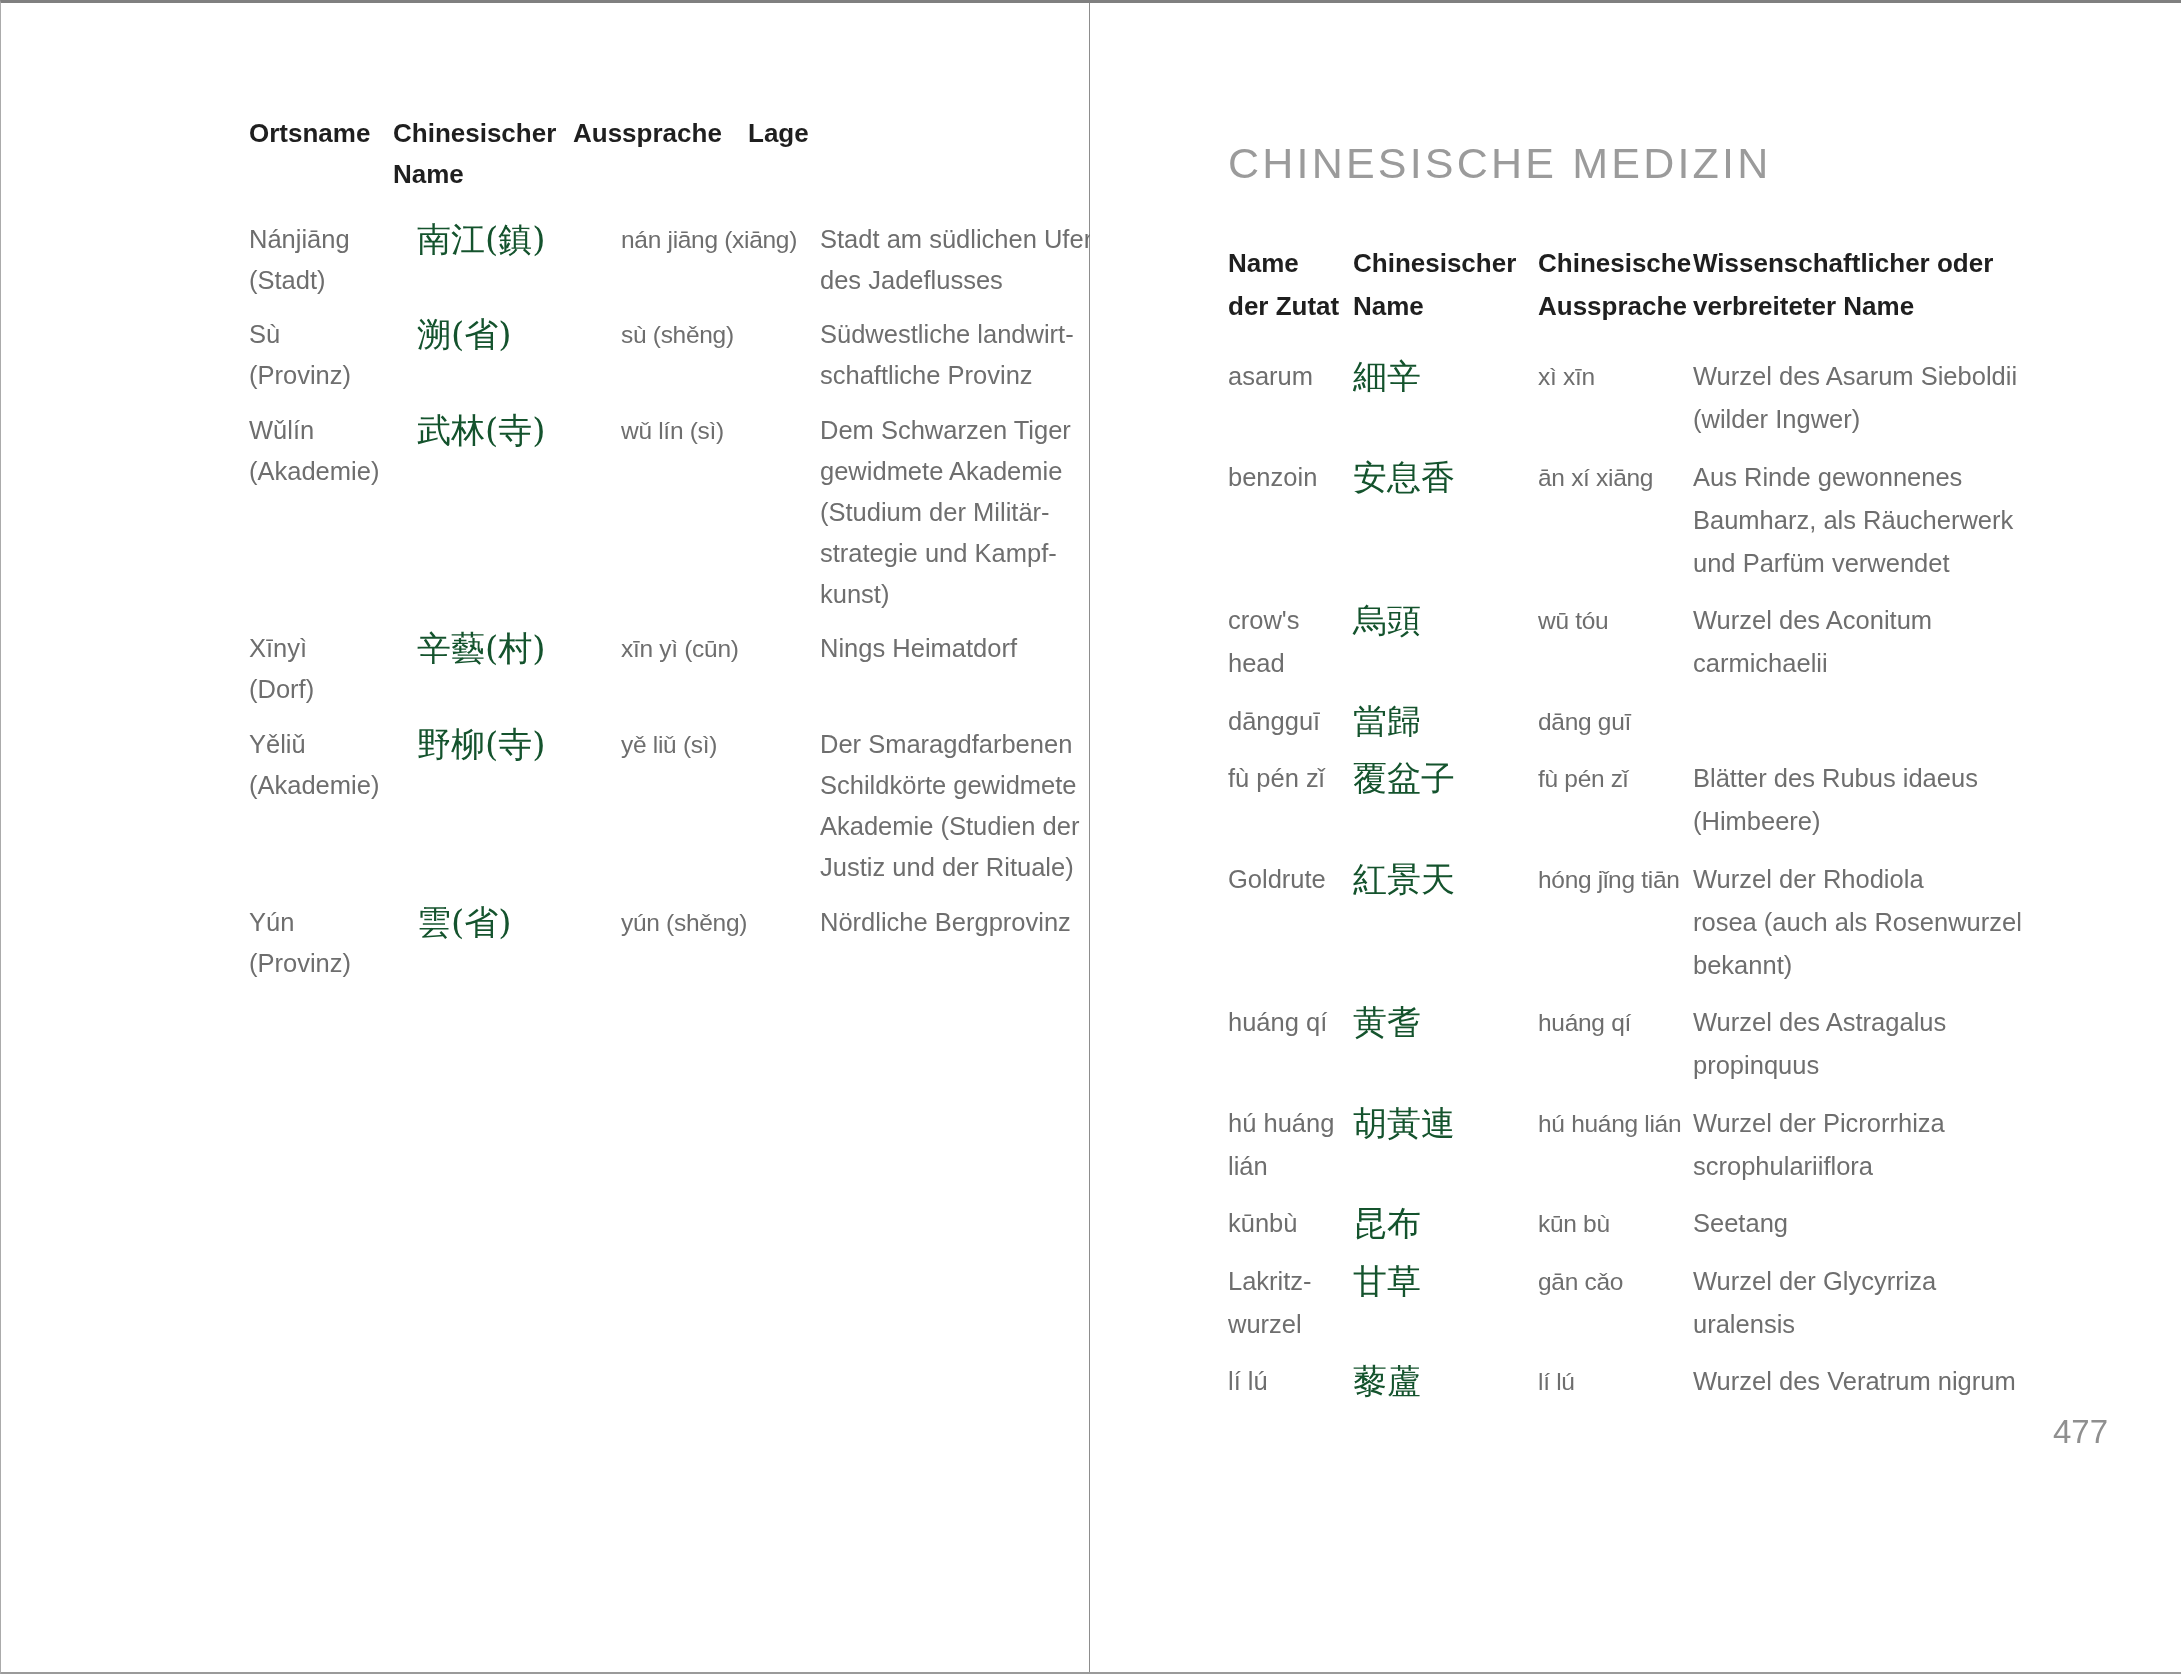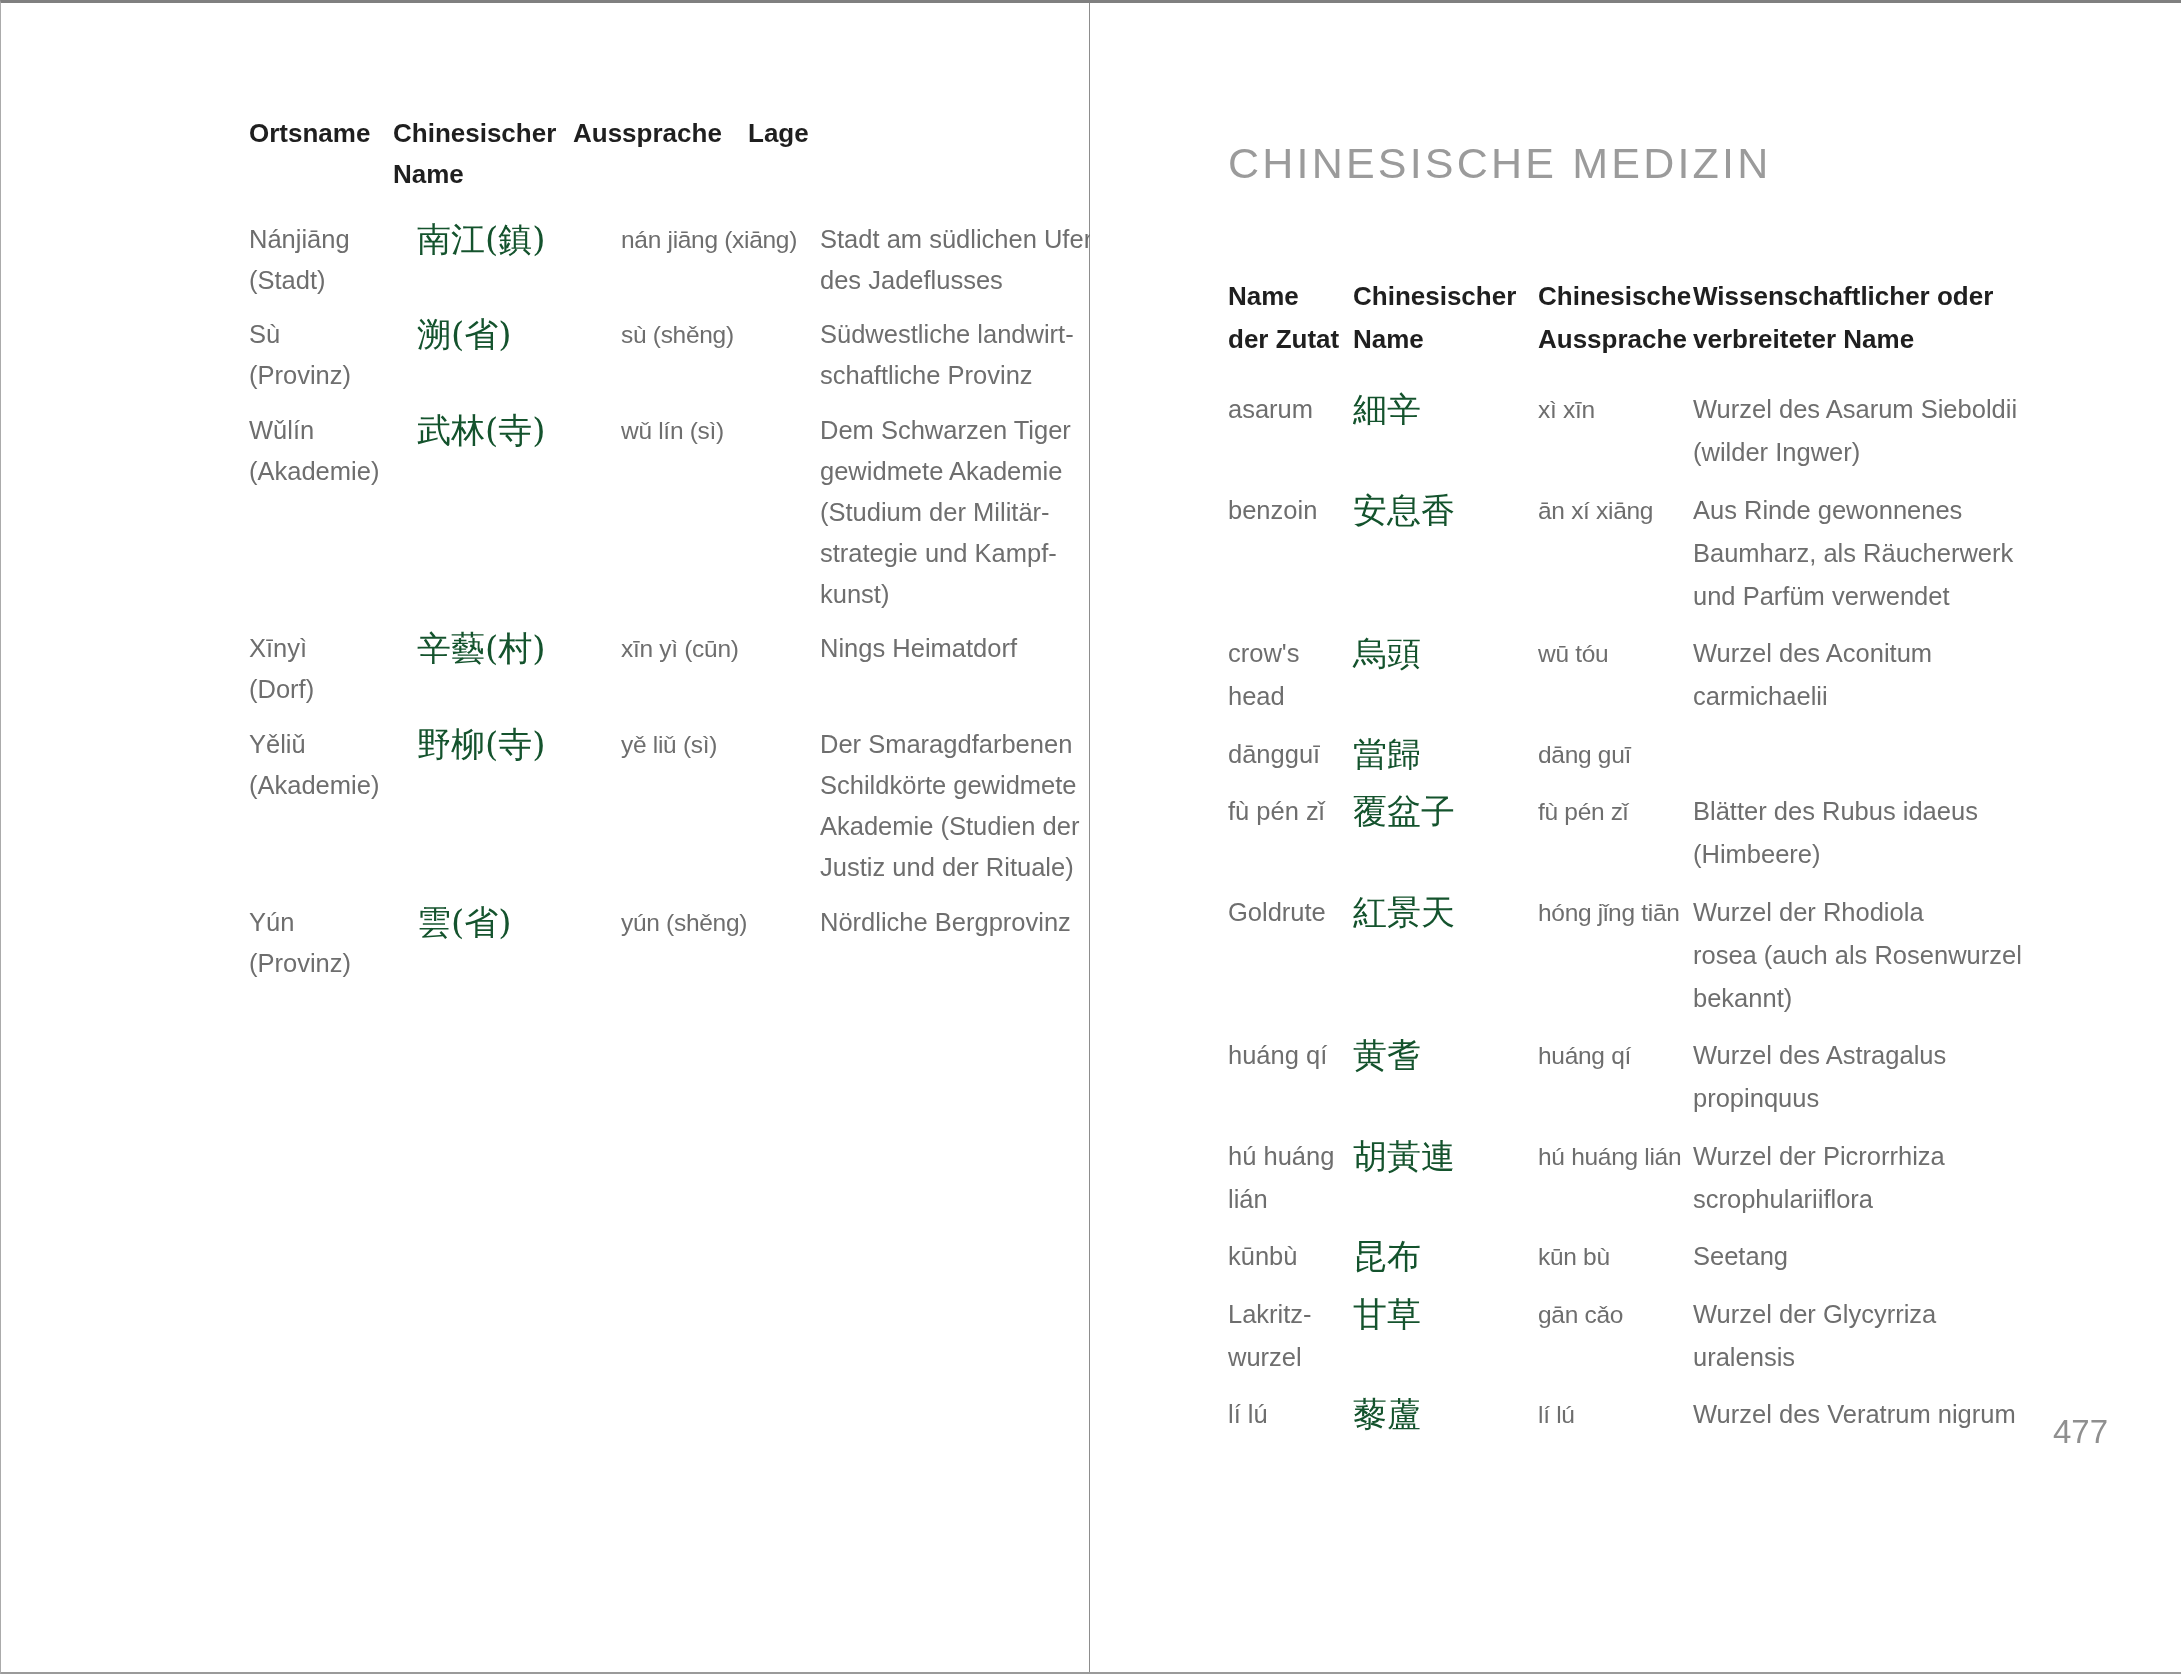--- a/index.html
+++ b/index.html
@@ -15,21 +15,21 @@
     border-right: 1.8px solid #ababab;
     display: flex;
     font-family: "Liberation Sans", "DejaVu Sans", sans-serif;
     overflow: hidden;
   }
   .page { box-sizing: border-box; height: 100%; background: #ffffff; }
   .page-left  { width: 1089px; border-right: 1.8px solid #8d8d8d; padding: 110px 0 0 208px; }
   .page-right { flex: 1; padding: 136px 0 0 138px; position: relative; }
 
   .doc-title {
-    margin: 0 0 87px 0;
+    margin: 0 0 54px 0;
     font-size: 43px;
     font-weight: normal;
     letter-spacing: 3.2px;
     color: #9b9b9b;
   }
 
   .tbl { color: #6e6e6e; font-size: 25.5px; }
   .tbl .thead, .tbl .row { display: grid; align-items: start; }
   .tbl .th { font-weight: bold; color: #1f1f1f; font-size: 26px; white-space: pre; }
   .cell { white-space: pre; }

